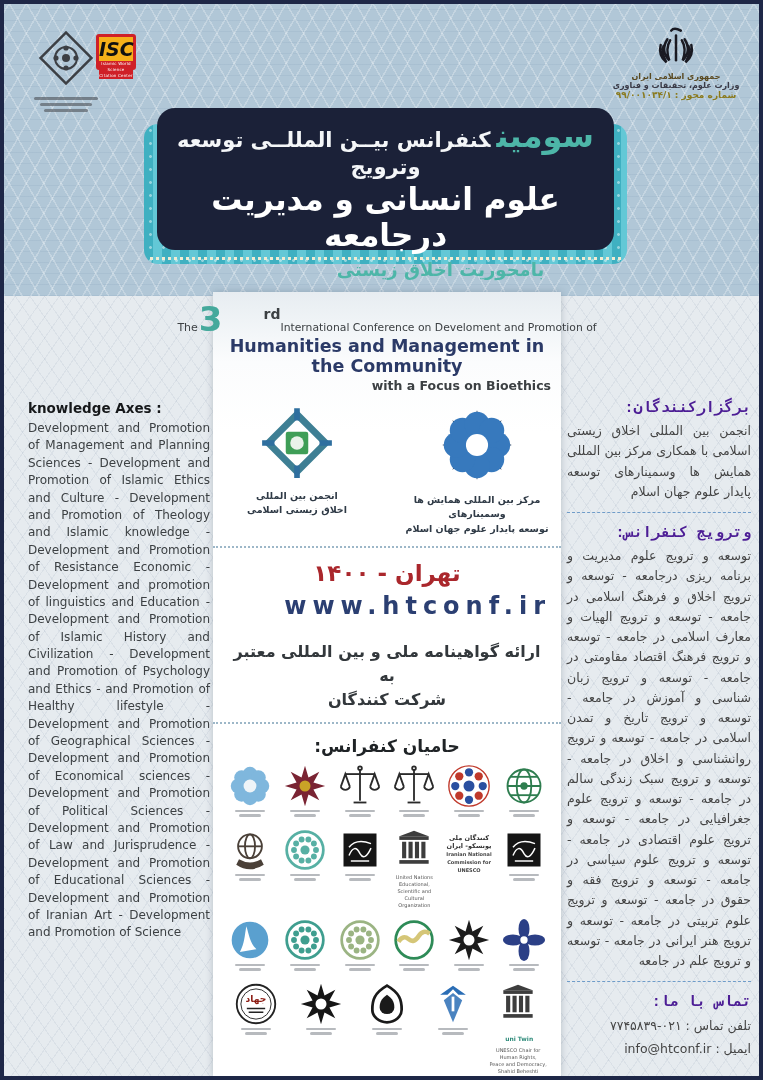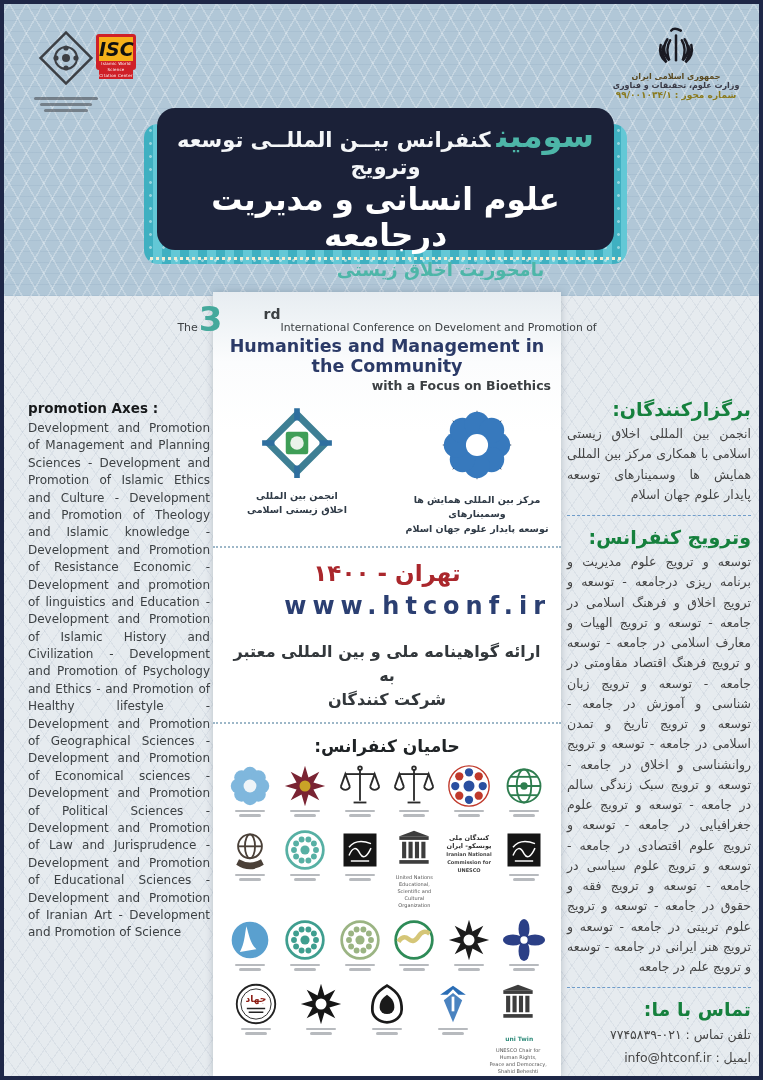--- a/index.html
+++ b/index.html
@@ -73,21 +73,21 @@
   .sp-capt{font-size:5px;line-height:7px;color:#555;margin-top:2px;}
   .sp-text{font-size:6.5px;font-weight:bold;color:#333;direction:rtl;line-height:8px;padding-top:6px;}
   .sp-text .en{direction:ltr;font-size:5px;font-weight:bold;color:#444;}
   .csquig{height:2.5px;border-radius:2px;background:#7c8288;opacity:.55;margin:2px auto;}
   .extra-tag{font-size:6px;color:#2e8b7a;font-weight:bold;display:inline-block;margin-left:2px;}
   
   .left-col{position:absolute;left:24px;top:396px;width:182px;color:#3c4043;}
   .left-col h3{margin:0 0 4px 0;font-size:13.5px;color:#16181a;}
   .left-col p{margin:0;font-size:12px;line-height:1.45;text-align:justify;}
   .right-col{position:absolute;left:563px;top:394px;width:184px;direction:rtl;color:#444;}
-  .right-col h3{margin:0 0 4px 0;font-size:19px;color:#15803d;}
+  .right-col h3{margin:0 0 4px 0;font-size:15px;color:#4c1d95;font-family:Liberation Mono, monospace;}
   .right-col p{margin:0;font-size:12.5px;line-height:1.62;text-align:justify;}
   .dashline{border-top:1.5px dashed #6f9cc9;margin:10px 0;}
   .contact p{line-height:1.8;}
 </style>
 </head>
 <body>
 
 <div class="poster">
   <div class="top-band"></div>
   <div class="low-band"></div>
@@ -545,21 +545,21 @@
               <circle cx="27.7" cy="12.6" r="3.2" fill="#3f9e94"></circle>
               <circle cx="33.7" cy="16.9" r="3.2" fill="#3f9e94"></circle>
               <circle cx="24" cy="24" r="5" fill="#3f9e94"></circle>
             </svg>
           </div>
         </div>
       </div>
   </div>
 
   <div class="left-col">
-    <h3>promotion Axes :</h3>
+    <h3>knowledge Axes :</h3>
     <p>Development and Promotion of Management and Planning Sciences - Development and Promotion of Islamic Ethics and Culture - Development and Promotion of Theology and Islamic knowledge - Development and Promotion of Resistance Economic - Development and promotion of linguistics and Education - Development and Promotion of Islamic History and Civilization - Development and Promotion of Psychology and Ethics - and Promotion of Healthy lifestyle - Development and Promotion of Geographical Sciences - Development and Promotion of Economical sciences - Development and Promotion of Political Sciences - Development and Promotion of Law and Jurisprudence - Development and Promotion of Educational Sciences - Development and Promotion of Iranian Art - Development and Promotion of Science</p>
   </div>
 
   <div class="right-col">
     <h3>برگزارکنندگان:</h3>
     <p>انجمن بین المللی اخلاق زیستی اسلامی با همکاری مرکز بین المللی همایش ها وسمینارهای توسعه پایدار علوم جهان اسلام</p>
     <div class="dashline"></div>
     <h3>وترویج کنفرانس:</h3>
     <p>توسعه و ترویج علوم مدیریت و برنامه ریزی درجامعه - توسعه و ترویج اخلاق و فرهنگ اسلامی در جامعه - توسعه و ترویج الهیات و معارف اسلامی در جامعه - توسعه و ترویج فرهنگ اقتصاد مقاومتی در جامعه - توسعه و ترویج زبان شناسی و آموزش در جامعه - توسعه و ترویج تاریخ و تمدن اسلامی در جامعه - توسعه و ترویج روانشناسی و اخلاق در جامعه - توسعه و ترویج سبک زندگی سالم در جامعه - توسعه و ترویج علوم جغرافیایی در جامعه - توسعه و ترویج علوم اقتصادی در جامعه - توسعه و ترویج علوم سیاسی در جامعه - توسعه و ترویج فقه و حقوق در جامعه - توسعه و ترویج علوم تربیتی در جامعه - توسعه و ترویج هنر ایرانی در جامعه - توسعه و ترویج علم در جامعه</p>
     <div class="dashline"></div>

